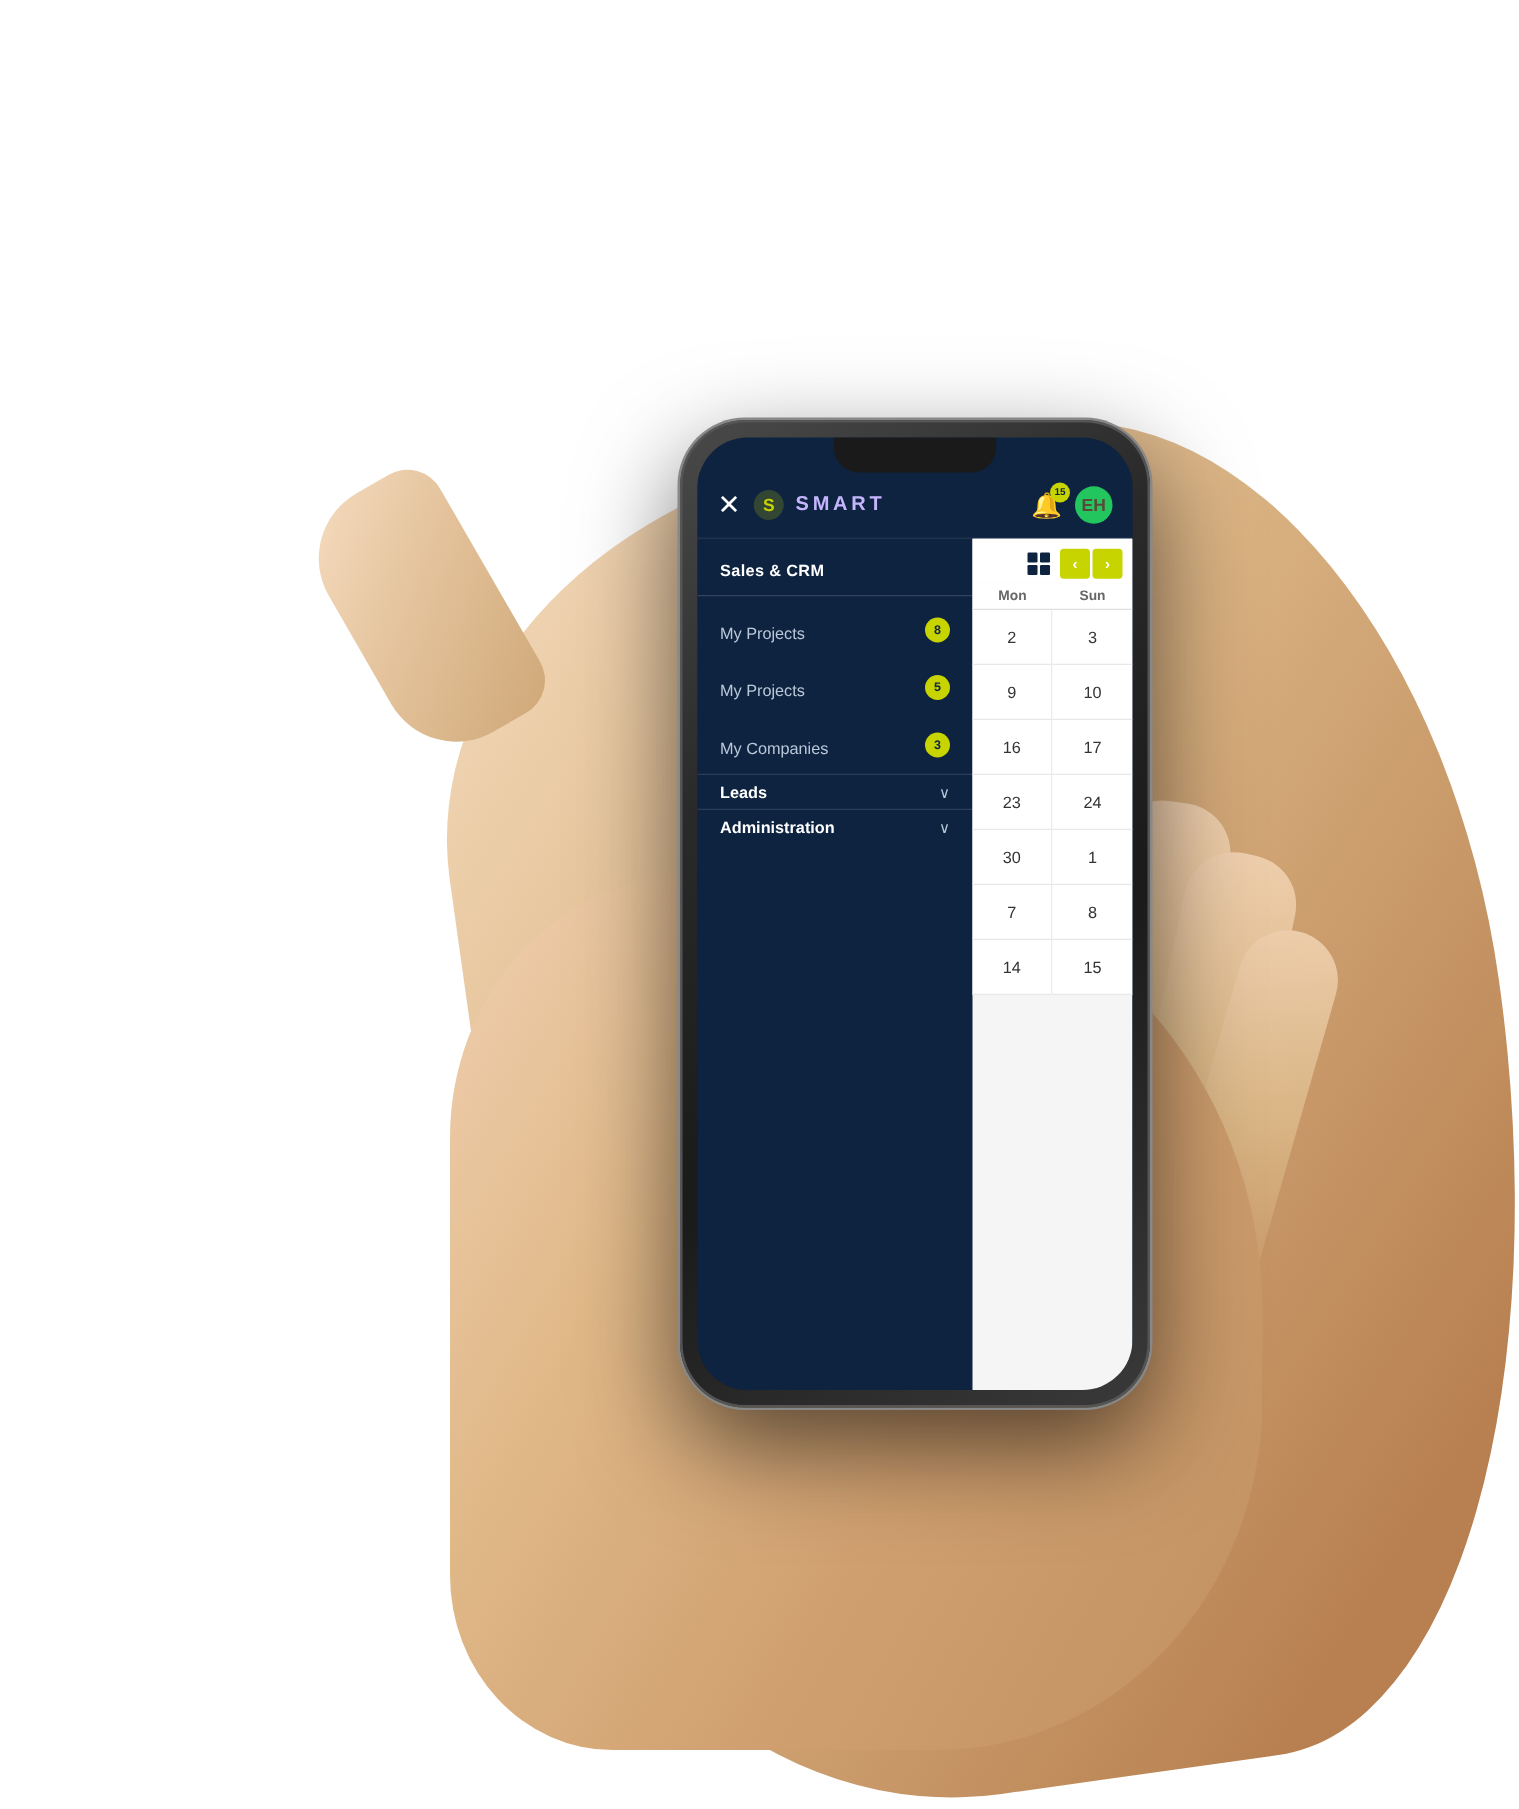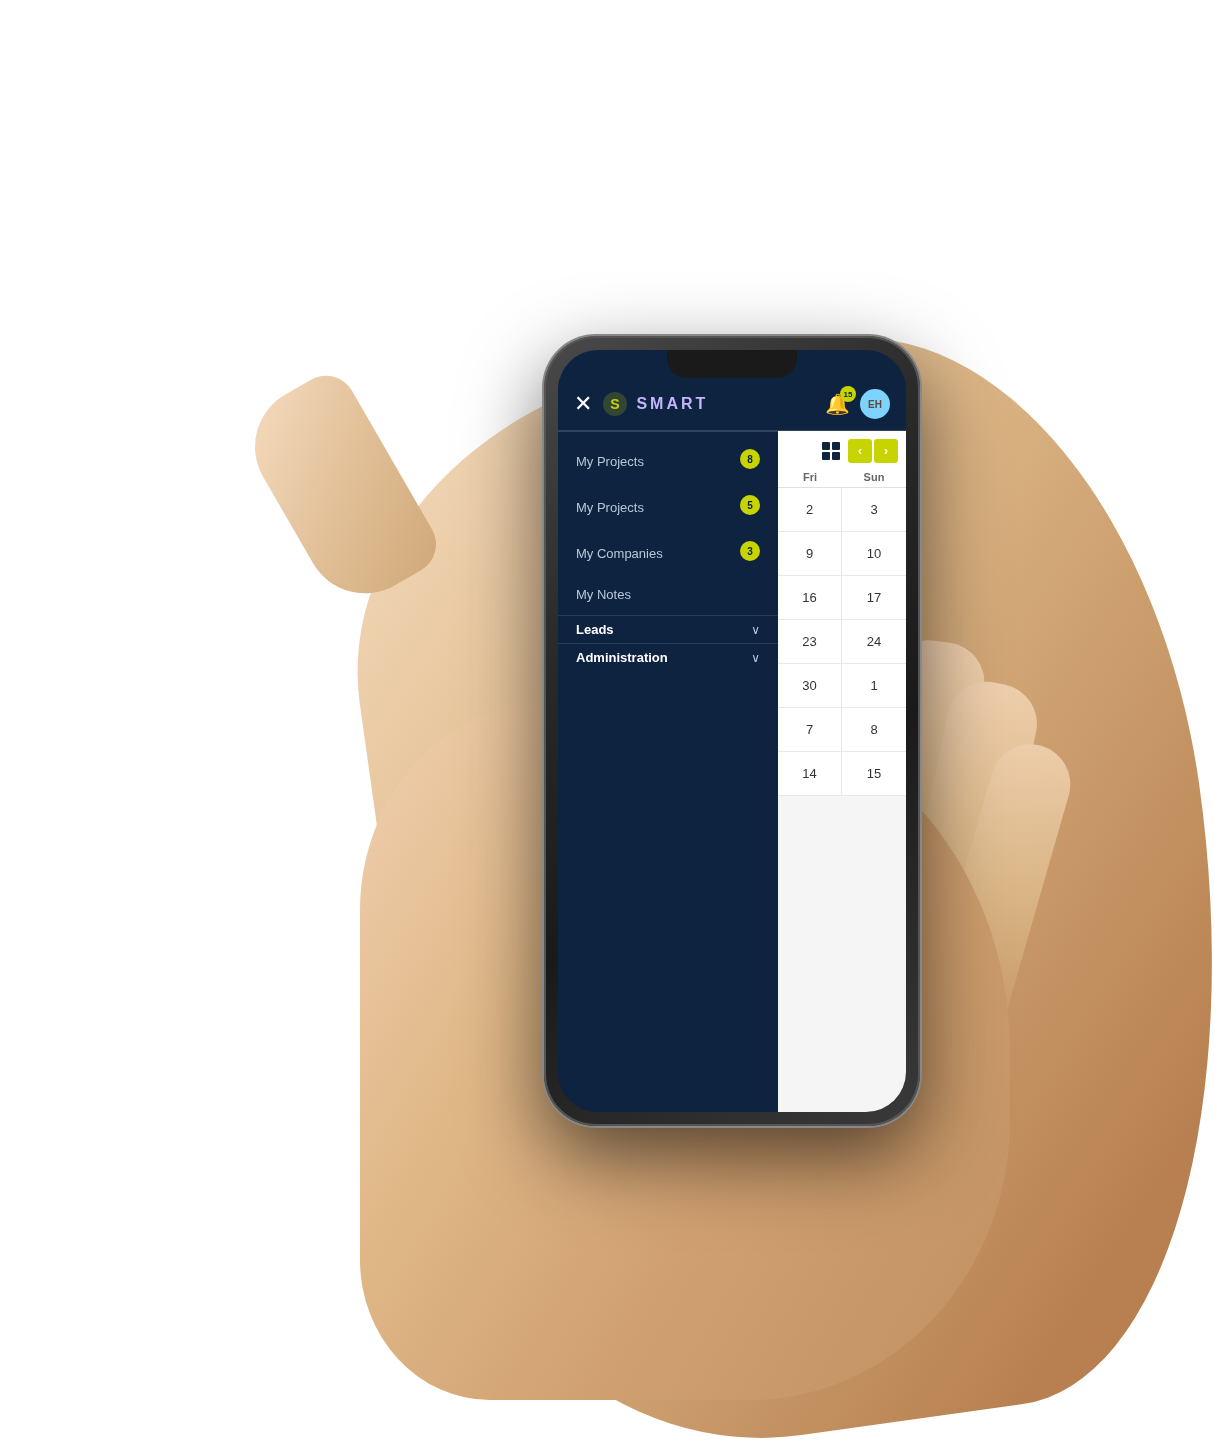--- a/index.html
+++ b/index.html
@@ -129,23 +129,23 @@
       border-radius: 50%;
       display: flex;
       align-items: center;
       justify-content: center;
     }
 
     .avatar {
       width: 30px;
       height: 30px;
       border-radius: 50%;
-      background: #7dd3fc;
+      background: #22c55e;
       color: #5a4a3a;
-      font-size: 10px;
+      font-size: 14px;
       font-weight: 700;
       display: flex;
       align-items: center;
       justify-content: center;
     }
 
     
     .header-divider {
       position: absolute;
       top: 80px;
@@ -380,42 +380,40 @@
               <span class="bell-icon">🔔</span>
               <span class="bell-badge">15</span>
             </div>
             <div class="avatar">EH</div>
           </div>
         </div>
 
         <div class="header-divider"></div>
 
         <div class="sidebar">
+          <div class="section-label">Sales &amp; CRM</div>
           <div class="section-divider"></div>
 
           <div class="menu-item">
             <span class="menu-item-text">My Projects</span>
             <span class="menu-badge">8</span>
           </div>
 
           <div class="menu-item">
             <span class="menu-item-text">My Projects</span>
             <span class="menu-badge">5</span>
           </div>
 
           <div class="menu-item">
             <span class="menu-item-text">My Companies</span>
             <span class="menu-badge">3</span>
           </div>
 
 
 
-          <div class="menu-item">
-            <span class="menu-item-text">My Notes</span>
-          </div>
 
           <div class="section-row">
             <span class="section-row-label">Leads</span>
             <span class="chevron">∨</span>
           </div>
 
           <div class="section-row">
             <span class="section-row-label">Administration</span>
             <span class="chevron">∨</span>
           </div>
@@ -430,21 +428,21 @@
               <div class="grid-cell"></div>
               <div class="grid-cell"></div>
             </div>
             <div class="cal-nav">
               <button class="cal-nav-btn">‹</button>
               <button class="cal-nav-btn">›</button>
             </div>
           </div>
 
           <div class="calendar-days-header">
-            <div class="day-header">Fri</div>
+            <div class="day-header">Mon</div>
             <div class="day-header">Sun</div>
           </div>
 
           <div class="calendar-grid">
             <div class="cal-cell">2</div>
             <div class="cal-cell">3</div>
             <div class="cal-cell">9</div>
             <div class="cal-cell">10</div>
             <div class="cal-cell">16</div>
             <div class="cal-cell">17</div>

